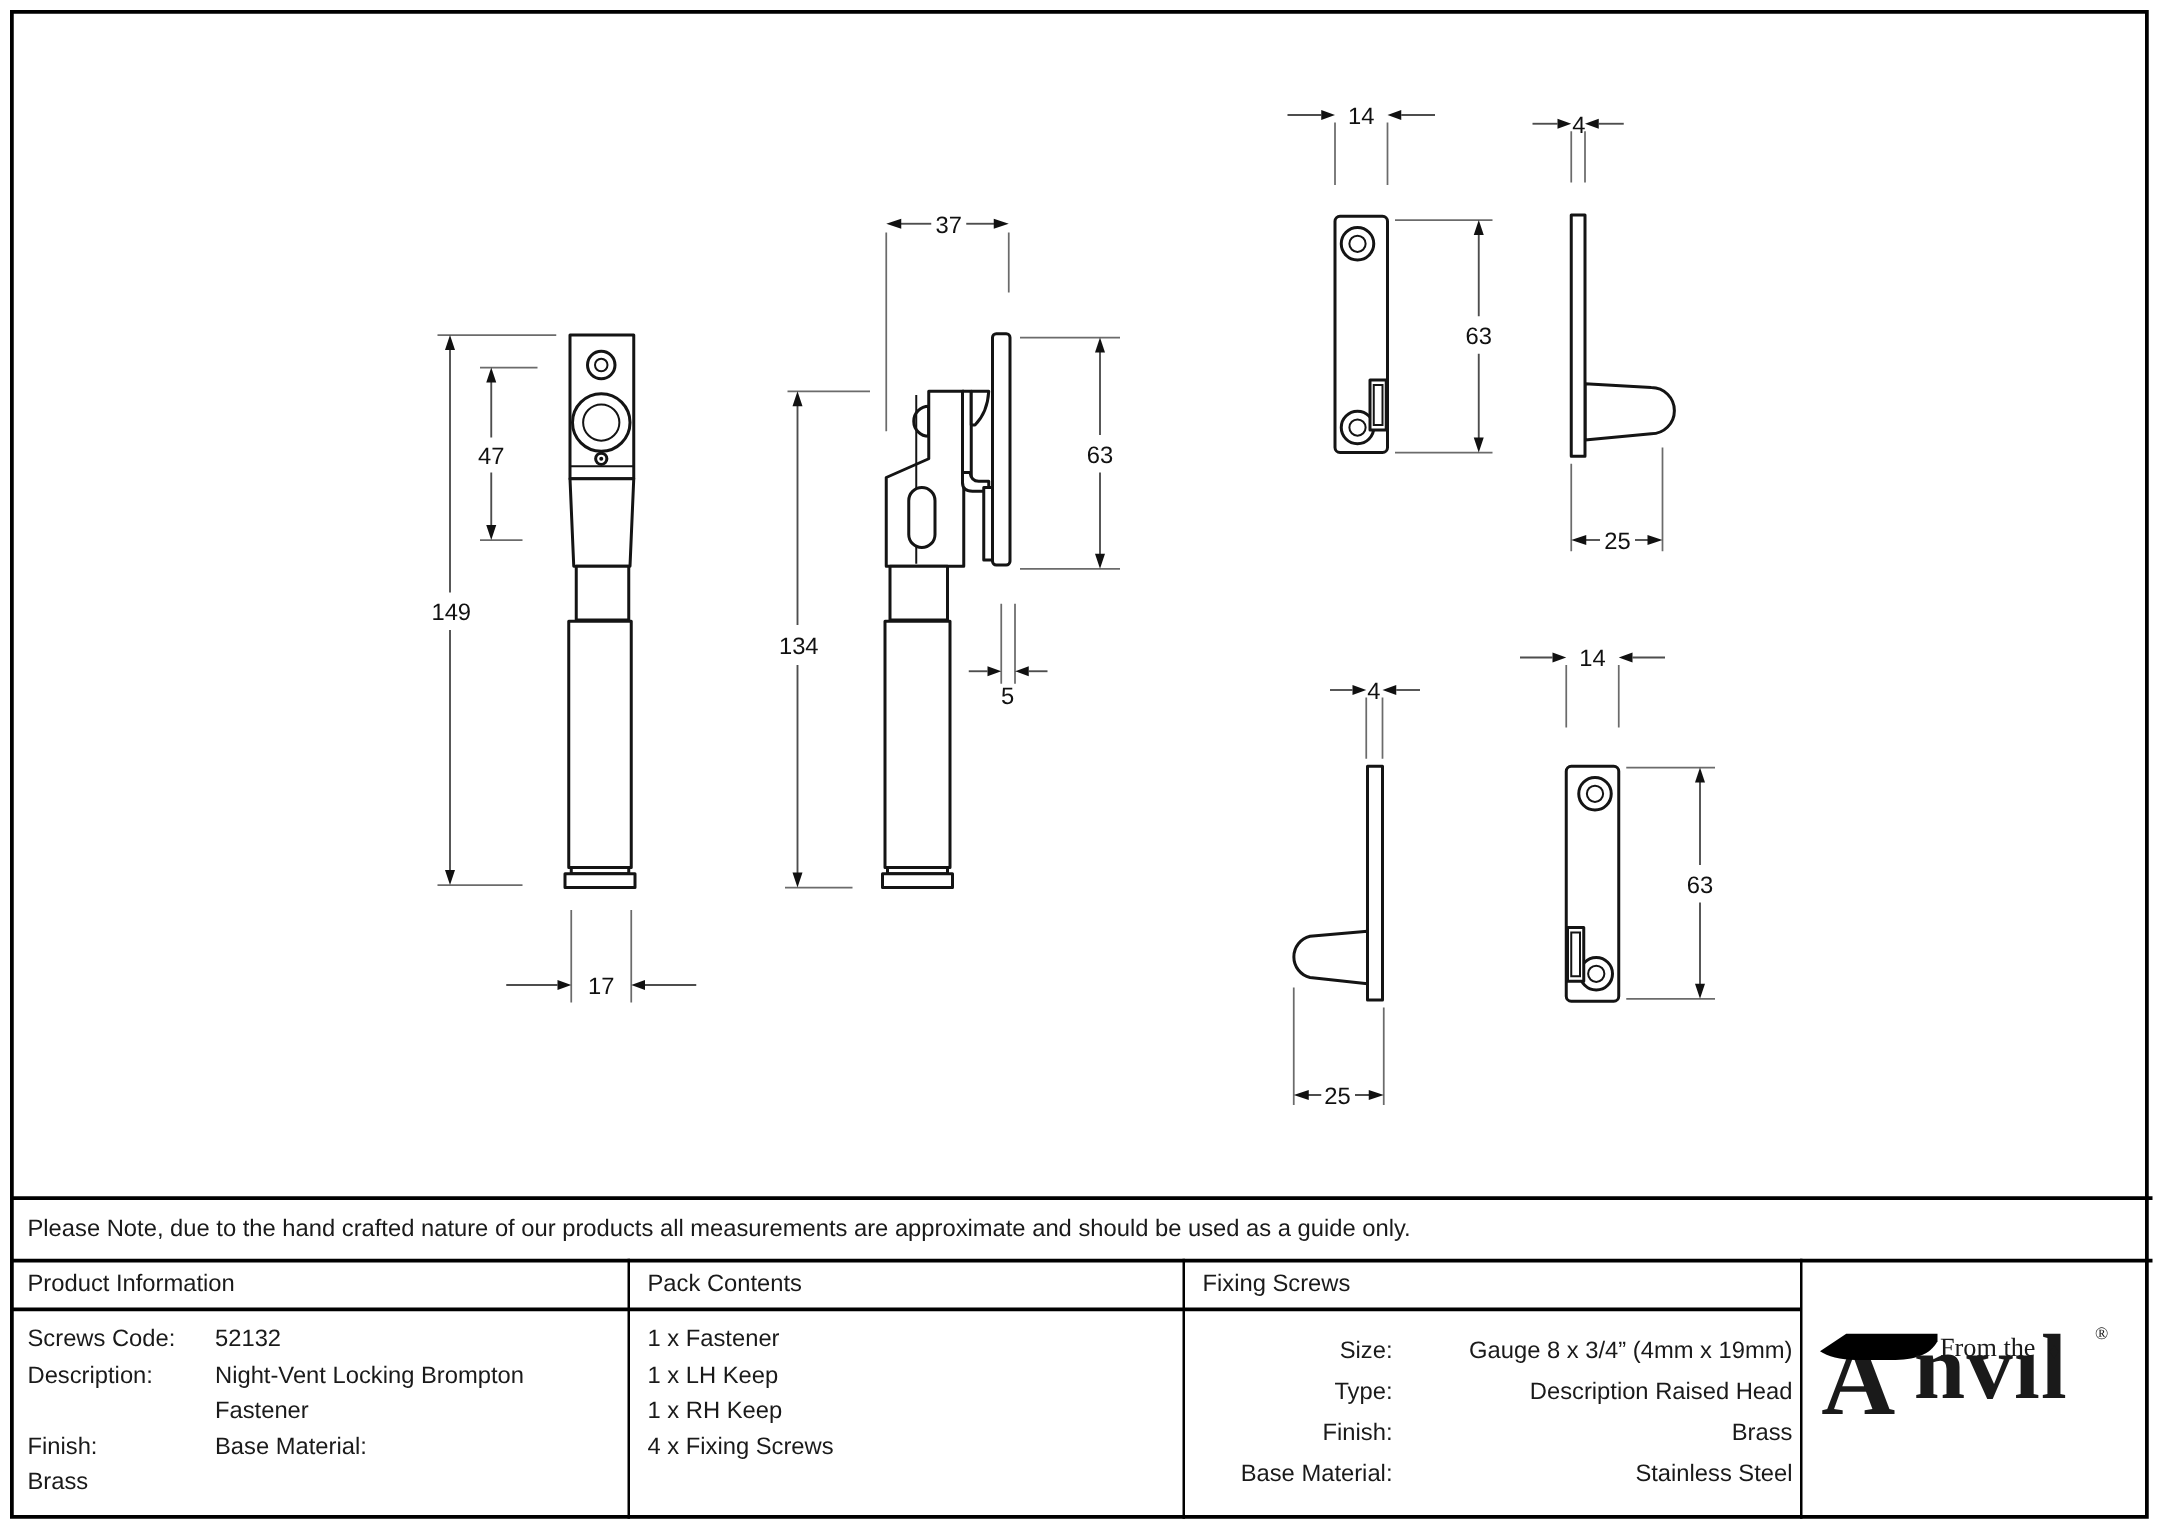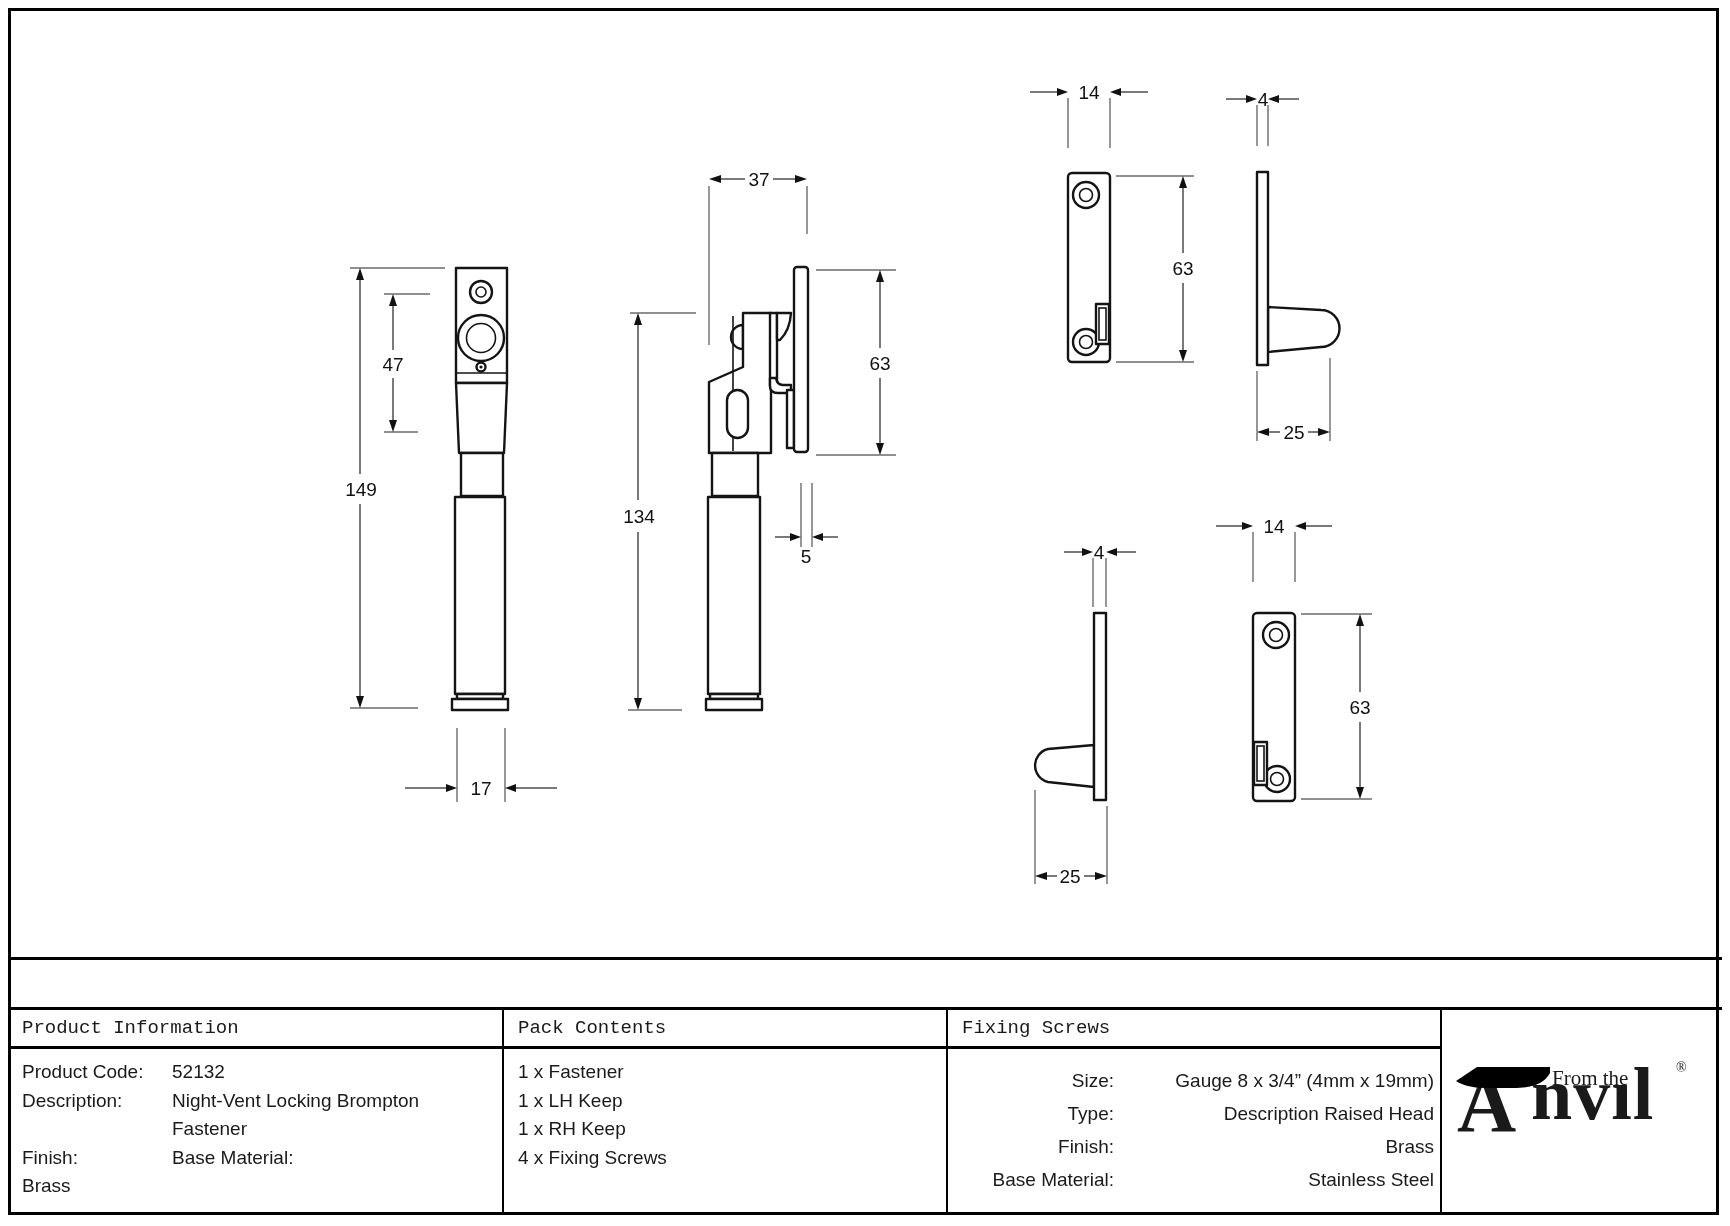--- a/index.html
+++ b/index.html
@@ -15,21 +15,21 @@
   .extline{stroke:#6b6b6b;stroke-width:1.4;fill:none;}
   .arrow{fill:#111;stroke:none;}
   .dimtext{font-family:"Liberation Sans",sans-serif;font-size:19px;fill:#111;
            text-anchor:middle;}
   
   .hline{position:absolute;background:#000;}
   .vline{position:absolute;background:#000;}
   #note-row{position:absolute;left:8px;top:960px;width:1714px;height:47px;
             line-height:47px;padding-left:14px;font-size:19px;box-sizing:border-box;}
   .th{position:absolute;top:1010px;height:36px;line-height:36px;
-      font-size:19px;padding-left:14px;box-sizing:border-box;font-family:Liberation Mono, monospace;}
+      font-size:19px;padding-left:14px;box-sizing:border-box;}
   .cell{position:absolute;top:1048px;bottom:11px;box-sizing:border-box;}
   .kv{display:grid;grid-template-columns:150px 1fr;font-size:19px;line-height:28.5px;}
   .kv3{display:grid;grid-template-columns:152px 1fr;font-size:19px;line-height:33px;text-align:right;}
   .pl{font-size:19px;line-height:28.5px;}
   
   #logo{position:absolute;left:1455px;top:1058px;width:260px;height:100px;}
   #logo .big-a{position:absolute;left:2px;top:-4px;font-family:"Liberation Serif",serif;
         font-weight:700;font-size:82px;line-height:100px;}
   #logo .wordmark{position:absolute;left:76px;top:-14px;font-family:"Liberation Serif",serif;
         font-weight:700;font-size:74px;line-height:100px;letter-spacing:1px;}
@@ -229,34 +229,35 @@
       <line class="extline" x1="1301" y1="799" x2="1372" y2="799"></line>
       <line class="dimline" x1="1360" y1="625" x2="1360" y2="692"></line>
       <line class="dimline" x1="1360" y1="722" x2="1360" y2="788"></line>
       <polygon class="arrow" points="1356,626 1364,626 1360,614"></polygon>
       <polygon class="arrow" points="1356,787 1364,787 1360,799"></polygon>
       <text class="dimtext" x="1360" y="714">63</text>
     </g>
   </svg>
 
   <div class="hline" style="left:8px;top:957px;width:1714px;height:3px;"></div>
+  <div id="note-row">Please Note, due to the hand crafted nature of our products all measurements are approximate and should be used as a guide only.</div>
   <div class="hline" style="left:8px;top:1007px;width:1714px;height:3px;"></div>
   <div class="hline" style="left:8px;top:1046px;width:1432px;height:3px;"></div>
 
   <div class="vline" style="left:502px;top:1007px;width:2px;height:208px;"></div>
   <div class="vline" style="left:946px;top:1007px;width:2px;height:208px;"></div>
   <div class="vline" style="left:1440px;top:1007px;width:2px;height:208px;"></div>
 
   <div class="th" style="left:8px;width:494px;">Product Information</div>
   <div class="th" style="left:504px;width:442px;">Pack Contents</div>
   <div class="th" style="left:948px;width:492px;">Fixing Screws</div>
 
   <div class="cell" style="left:8px;width:494px;padding:10px 10px 0 14px;">
     <div class="kv">
-      <span>Product Code:</span>
+      <span>Screws Code:</span>
       <span>52132</span>
       <span>Description:</span>
       <span style="max-width:265px;">Night-Vent Locking Brompton Fastener</span>
       <span>Finish:</span>
       <span>Base Material:</span>
       <span>Brass</span>
     </div>
   </div>
 
   <div class="cell" style="left:504px;width:522px;padding:10px 10px 0 14px;">

